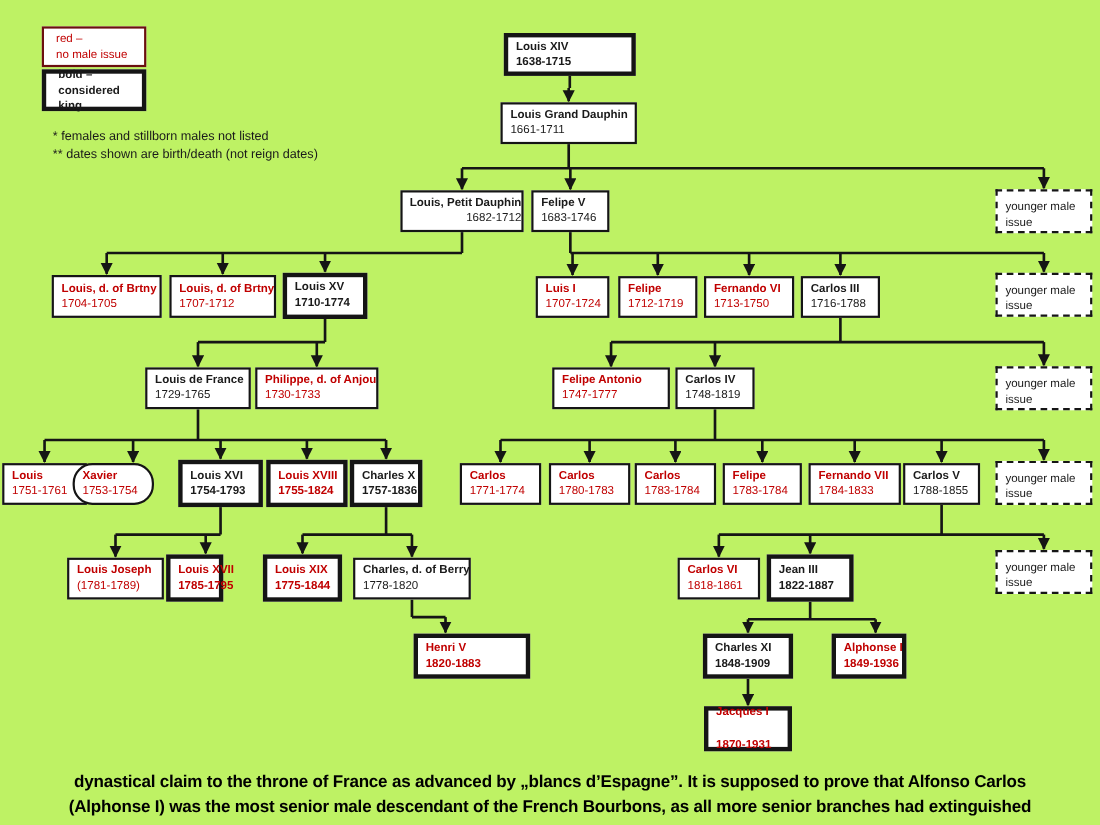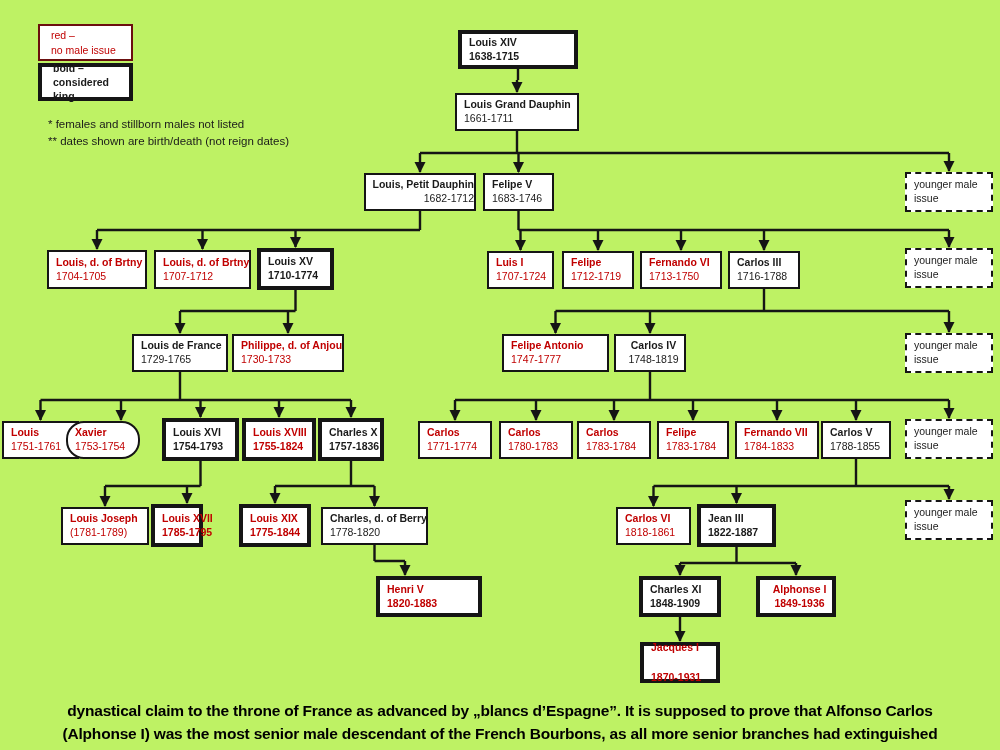--- a/index.html
+++ b/index.html
@@ -7,21 +7,21 @@
           font-family:"Liberation Sans",sans-serif;color:#1a1a1a;}
   svg.connectors{position:absolute;left:0;top:0;width:1000px;height:750px;z-index:1;}
   .node{position:absolute;background:#fff;border:2px solid #151515;box-sizing:border-box;
         display:flex;flex-direction:column;justify-content:center;padding-left:7px;
         font-size:10.5px;line-height:1.32;z-index:2;white-space:nowrap;}
   .node .nm{font-weight:700;}
   .node .dt{font-weight:400;}
   .node.king{border-width:4px;}
   .node.king .dt{font-weight:700;}
   .node.red{color:#c00000;}
-  .node.dashed{border:2px dashed #151515;}
+  .node.dashed{border:2px dashed #151515;justify-content:flex-end;}
   .node.dashed .nm{font-weight:400;}
   .legend-box{position:absolute;box-sizing:border-box;background:#fff;z-index:2;
         display:flex;flex-direction:column;justify-content:center;padding-left:11px;
         font-size:10.5px;line-height:1.35;}
   .legend-red{left:38px;top:24px;width:95px;height:37px;border:2px solid #6b0f0f;color:#c00000;}
   .legend-bold{left:38px;top:63px;width:95px;height:38px;border:4px solid #151515;font-weight:700;}
   .footnote{position:absolute;left:48px;font-size:11.5px;z-index:2;}
   .fn1{top:118px;}
   .fn2{top:135px;}
   .caption{position:absolute;left:0;top:699px;width:1000px;text-align:center;z-index:2;
@@ -165,21 +165,21 @@
         <div class="dt">1729-1765</div>
       </div>
       <div class="node red" style="left: 232px; top: 334px; width: 112px; height: 38px;">
         <div class="nm">Philippe, d. of Anjou</div>
         <div class="dt">1730-1733</div>
       </div>
       <div class="node red" style="left: 502px; top: 334px; width: 107px; height: 38px;">
         <div class="nm">Felipe Antonio</div>
         <div class="dt">1747-1777</div>
       </div>
-      <div class="node" style="left: 614px; top: 334px; width: 72px; height: 38px; align-items: center;">
+      <div class="node" style="left: 614px; top: 334px; width: 72px; height: 38px;">
         <div class="nm">Carlos IV</div>
         <div class="dt">1748-1819</div>
       </div>
       <div class="node dashed" style="left: 905px; top: 333px; width: 88px; height: 40px;">
         <div class="nm">younger male</div>
         <div class="dt">issue</div>
       </div>
       <div class="node red" style="left: 2px; top: 421px; width: 77px; height: 38px;">
         <div class="nm">Louis</div>
         <div class="dt">1751-1761</div>
@@ -257,21 +257,21 @@
         <div class="dt">issue</div>
       </div>
       <div class="node king red" style="left: 376px; top: 576px; width: 106px; height: 41px;">
         <div class="nm">Henri V</div>
         <div class="dt">1820-1883</div>
       </div>
       <div class="node king" style="left: 639px; top: 576px; width: 82px; height: 41px;">
         <div class="nm">Charles XI</div>
         <div class="dt">1848-1909</div>
       </div>
-      <div class="node king red" style="left: 756px; top: 576px; width: 80px; height: 41px; text-align: center;">
+      <div class="node king red" style="left: 756px; top: 576px; width: 68px; height: 41px;">
         <div class="nm">Alphonse I</div>
         <div class="dt">1849-1936</div>
       </div>
       <div class="node king red" style="left: 640px; top: 642px; width: 80px; height: 41px; gap: 16px;">
         <div class="nm">Jacques I</div>
         <div class="dt">1870-1931</div>
       </div>
     </div>
 
   <div class="caption">

